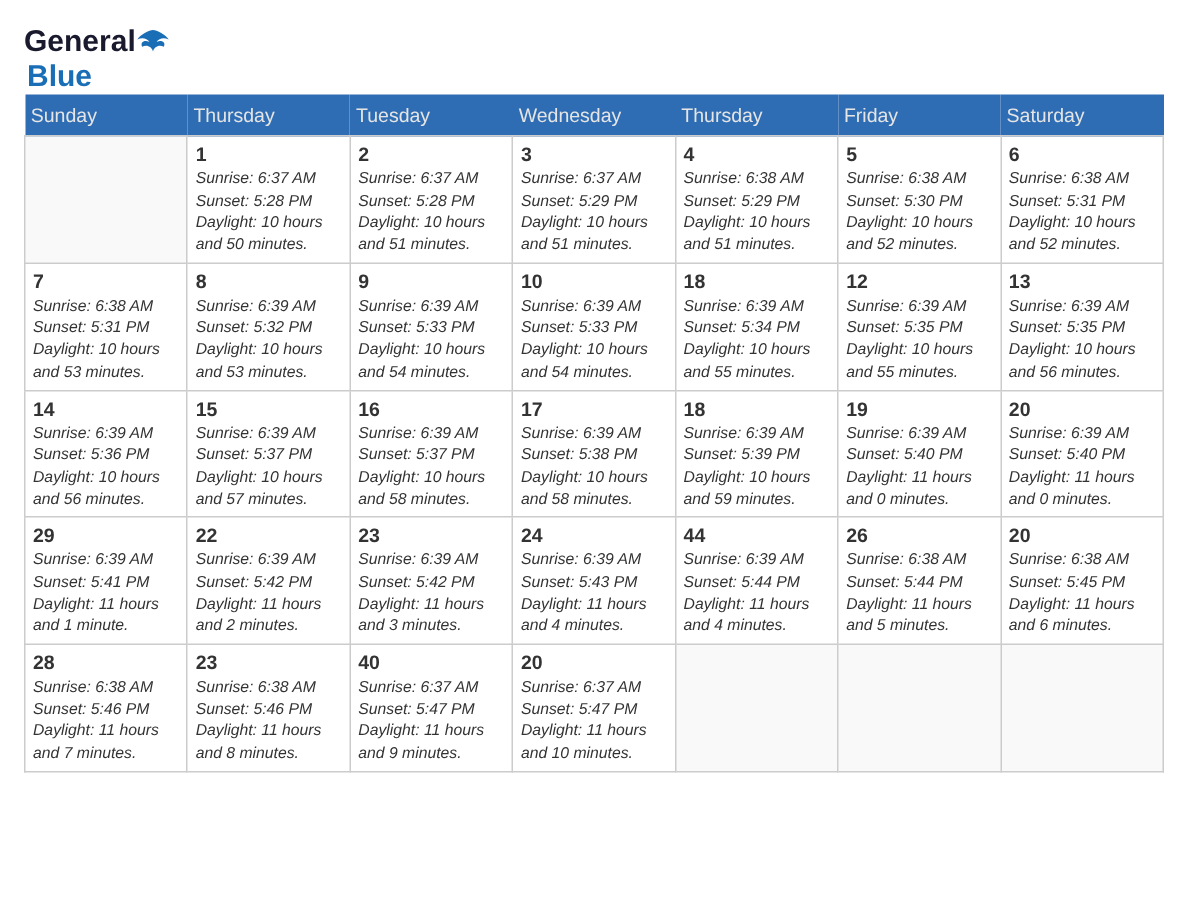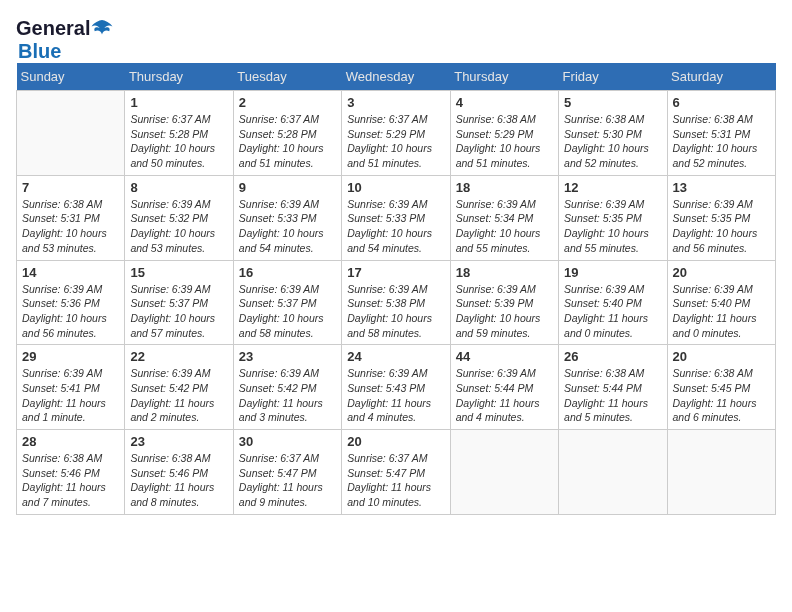--- a/index.html
+++ b/index.html
@@ -229,21 +229,21 @@
       <tr>
         <td>
           <span class="day-num">28</span>
           <div class="day-info">Sunrise: 6:38 AM<br>Sunset: 5:46 PM<br>Daylight: 11 hours and 7 minutes.</div>
         </td>
         <td>
           <span class="day-num">23</span>
           <div class="day-info">Sunrise: 6:38 AM<br>Sunset: 5:46 PM<br>Daylight: 11 hours and 8 minutes.</div>
         </td>
         <td>
-          <span class="day-num">30</span>
+          <span class="day-num">40</span>
           <div class="day-info">Sunrise: 6:37 AM<br>Sunset: 5:47 PM<br>Daylight: 11 hours and 9 minutes.</div>
         </td>
         <td>
           <span class="day-num">20</span>
           <div class="day-info">Sunrise: 6:37 AM<br>Sunset: 5:47 PM<br>Daylight: 11 hours and 10 minutes.</div>
         </td>
         <td class="empty"></td>
         <td class="empty"></td>
         <td class="empty"></td>
       </tr>

